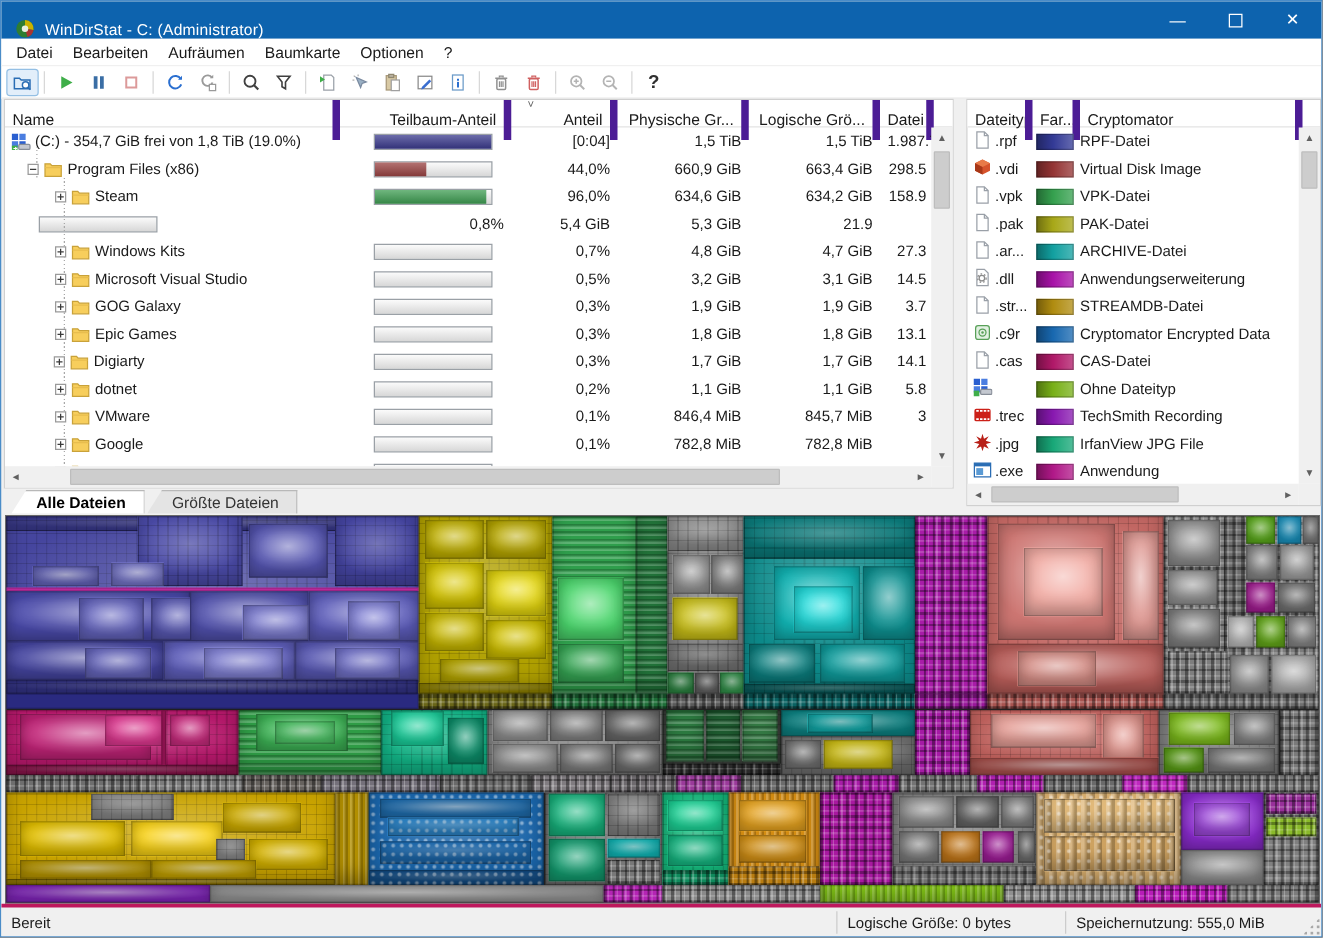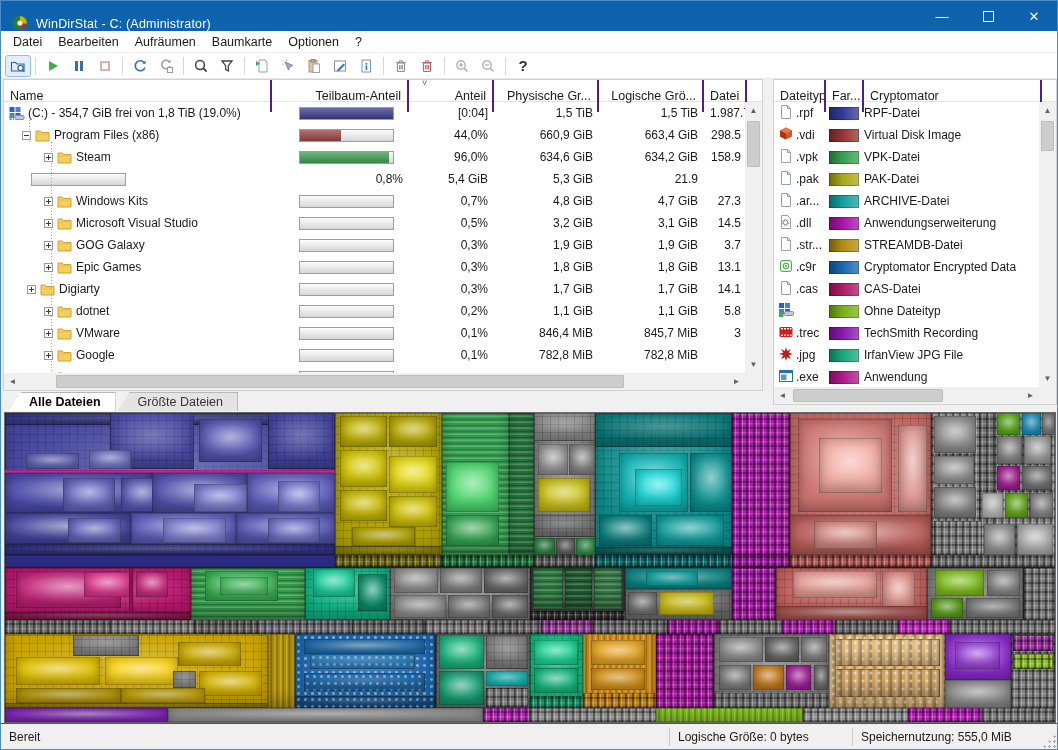--- a/index.html
+++ b/index.html
@@ -25,21 +25,21 @@
   .tbtn.pressed{background:#e2eefa;border:1px solid #94bfe4;}
   .tsep{width:1px;height:18px;background:#d8d8d8;margin:0 4px;}
   .tbtn svg{display:block;}
   .help-glyph{font-size:15px;font-weight:bold;color:#303030;}
 
   
   .panel{position:absolute;background:#fff;border:1px solid #d0d0d0;}
   .tree-panel{left:2px;top:78px;width:760px;height:312px;}
   .types-panel{left:772px;top:78px;width:284px;height:326px;}
   .hdr{display:grid;height:22px;align-items:center;background:#fff;border-bottom:1px solid #e4e4e4;font-size:12.5px;position:relative;}
-  .hdr .hc{padding:16px 6px;height:100%;display:flex;align-items:center;border-right:2px solid #4c1d95;overflow:hidden;white-space:nowrap;}
+  .hdr .hc{padding:16px 6px;height:100%;display:flex;align-items:center;border-right:6px solid #4c1d95;overflow:hidden;white-space:nowrap;}
   .hc.right{justify-content:flex-end;}
   .sort-chev{position:absolute;top:-2px;left:418px;font-size:9px;color:#606060;}
 
   .tree-hdr{grid-template-columns:268px 137px 85px 105px 105px 43px;}
   .rows{position:absolute;left:0;top:22px;right:17px;bottom:17px;overflow:hidden;}
   .trow{display:grid;grid-template-columns:268px 137px 85px 105px 105px 43px;height:22px;align-items:center;white-space:nowrap;}
   .cell{padding:0 6px;overflow:hidden;}
   .cell.num{text-align:right;}
   .namecell{display:flex;align-items:center;gap:3px;overflow:hidden;}
   .exp{flex:0 0 9px;width:9px;height:9px;border:1px solid #9a9a9a;background:#fff;position:relative;}
@@ -76,21 +76,21 @@
   .t-flat{background:var(--c);box-shadow:inset 0 0 0 1px rgba(0,0,0,.15);}
   .t-cushion{background-image:radial-gradient(ellipse 75% 65% at 50% 42%,rgba(255,255,255,.55),rgba(255,255,255,.12) 50%,rgba(255,255,255,0) 72%);background-color:var(--c);box-shadow:inset 0 0 0 1px rgba(0,0,0,.18),inset 0 -6px 14px rgba(0,0,0,.32),inset 0 5px 9px rgba(0,0,0,.10);}
   .t-grid{background-image:radial-gradient(ellipse 85% 70% at 50% 40%,rgba(255,255,255,.26),rgba(255,255,255,0) 62%),repeating-linear-gradient(90deg,rgba(0,0,0,.15) 0 1px,transparent 1px 8px),repeating-linear-gradient(0deg,rgba(0,0,0,.15) 0 1px,transparent 1px 8px);background-color:var(--c);box-shadow:inset 0 0 0 1px rgba(0,0,0,.25),inset 0 -8px 16px rgba(0,0,0,.28);}
   .t-ribs{background-image:repeating-linear-gradient(90deg,rgba(255,255,255,.22) 0 1px,rgba(0,0,0,.20) 3px 4px,transparent 4px 6px);background-color:var(--c);box-shadow:inset 0 0 0 1px rgba(0,0,0,.25),inset 0 -8px 14px rgba(0,0,0,.3);}
   .t-hribs{background-image:repeating-linear-gradient(0deg,rgba(255,255,255,.22) 0 1px,rgba(0,0,0,.20) 3px 4px,transparent 4px 6px);background-color:var(--c);box-shadow:inset 0 0 0 1px rgba(0,0,0,.25),inset 0 -8px 14px rgba(0,0,0,.3);}
   .t-noise{background-image:repeating-linear-gradient(90deg,rgba(0,0,0,.38) 0 2px,transparent 2px 3px,rgba(255,255,255,.26) 3px 4px,transparent 4px 7px),repeating-linear-gradient(0deg,rgba(0,0,0,.32) 0 2px,transparent 2px 4px,rgba(255,255,255,.18) 5px 6px,transparent 6px 9px);background-color:var(--c);box-shadow:inset 0 0 0 1px rgba(0,0,0,.3);}
   .t-dots{background-image:radial-gradient(circle,rgba(255,255,255,.45) 1px,transparent 2px),radial-gradient(ellipse 80% 60% at 50% 40%,rgba(255,255,255,.22),rgba(255,255,255,0) 62%);background-size:7px 7px,100% 100%;background-color:var(--c);box-shadow:inset 0 0 0 1px rgba(0,0,0,.25),inset 0 -8px 14px rgba(0,0,0,.3);}
   .t-tanribs{background-image:radial-gradient(circle,rgba(255,255,255,.5) 1px,transparent 2px),repeating-linear-gradient(90deg,rgba(255,255,255,.25) 0 2px,rgba(0,0,0,.22) 5px 7px,transparent 7px 10px);background-size:8px 8px,100% 100%;background-color:var(--c);box-shadow:inset 0 0 0 1px rgba(0,0,0,.3),inset 0 -8px 14px rgba(0,0,0,.3);}
 
   
-  .statusbar{position:absolute;left:0;bottom:0;width:100%;height:26px;background:#f0f0f0;border-top:1px solid #be185d;display:flex;align-items:center;justify-content:center;}
+  .statusbar{position:absolute;left:0;bottom:0;width:100%;height:26px;background:#f0f0f0;border-top:3px solid #be185d;display:flex;align-items:center;justify-content:center;}
   .st-left{flex:1 1 auto;padding-left:8px;}
   .st-sec{width:183px;padding-left:8px;border-left:1px solid #cccccc;height:18px;display:flex;align-items:center;}
   .st-sec2{width:205px;}
   .grip{position:absolute;right:1px;bottom:1px;width:14px;height:14px;background-image:radial-gradient(circle,#a8a8a8 1px,transparent 1.4px);background-size:5px 5px;clip-path:polygon(100% 0,100% 100%,0 100%);}
 </style>
 </head>
 <body>
 
 <div class="window">
 
@@ -394,21 +394,21 @@
           </div>
           <div class="barcell">
             <div class="bartrack"></div>
           </div>
           <div class="cell num">0,3%</div>
           <div class="cell num">1,8 GiB</div>
           <div class="cell num">1,8 GiB</div>
           <div class="cell num">13.1</div>
         </div>
         <div class="trow">
-          <div class="cell namecell" style="padding-left: 23px;">
+          <div class="cell namecell" style="padding-left: 39px;">
             <span class="exp plus"></span>
             <span class="rowicon"><svg width="17" height="16" viewBox="0 0 16 16" fill="none">
                 <path d="M1.5 4.5V3h4.2L7 4.5h7.5V13h-13z" fill="#f7ce5c" stroke="#c9a23a"></path>
                 <path d="M1.5 6h13" stroke="#e8bd4e"></path>
               </svg></span>
             <span>Digiarty</span>
           </div>
           <div class="barcell">
             <div class="bartrack"></div>
           </div>

